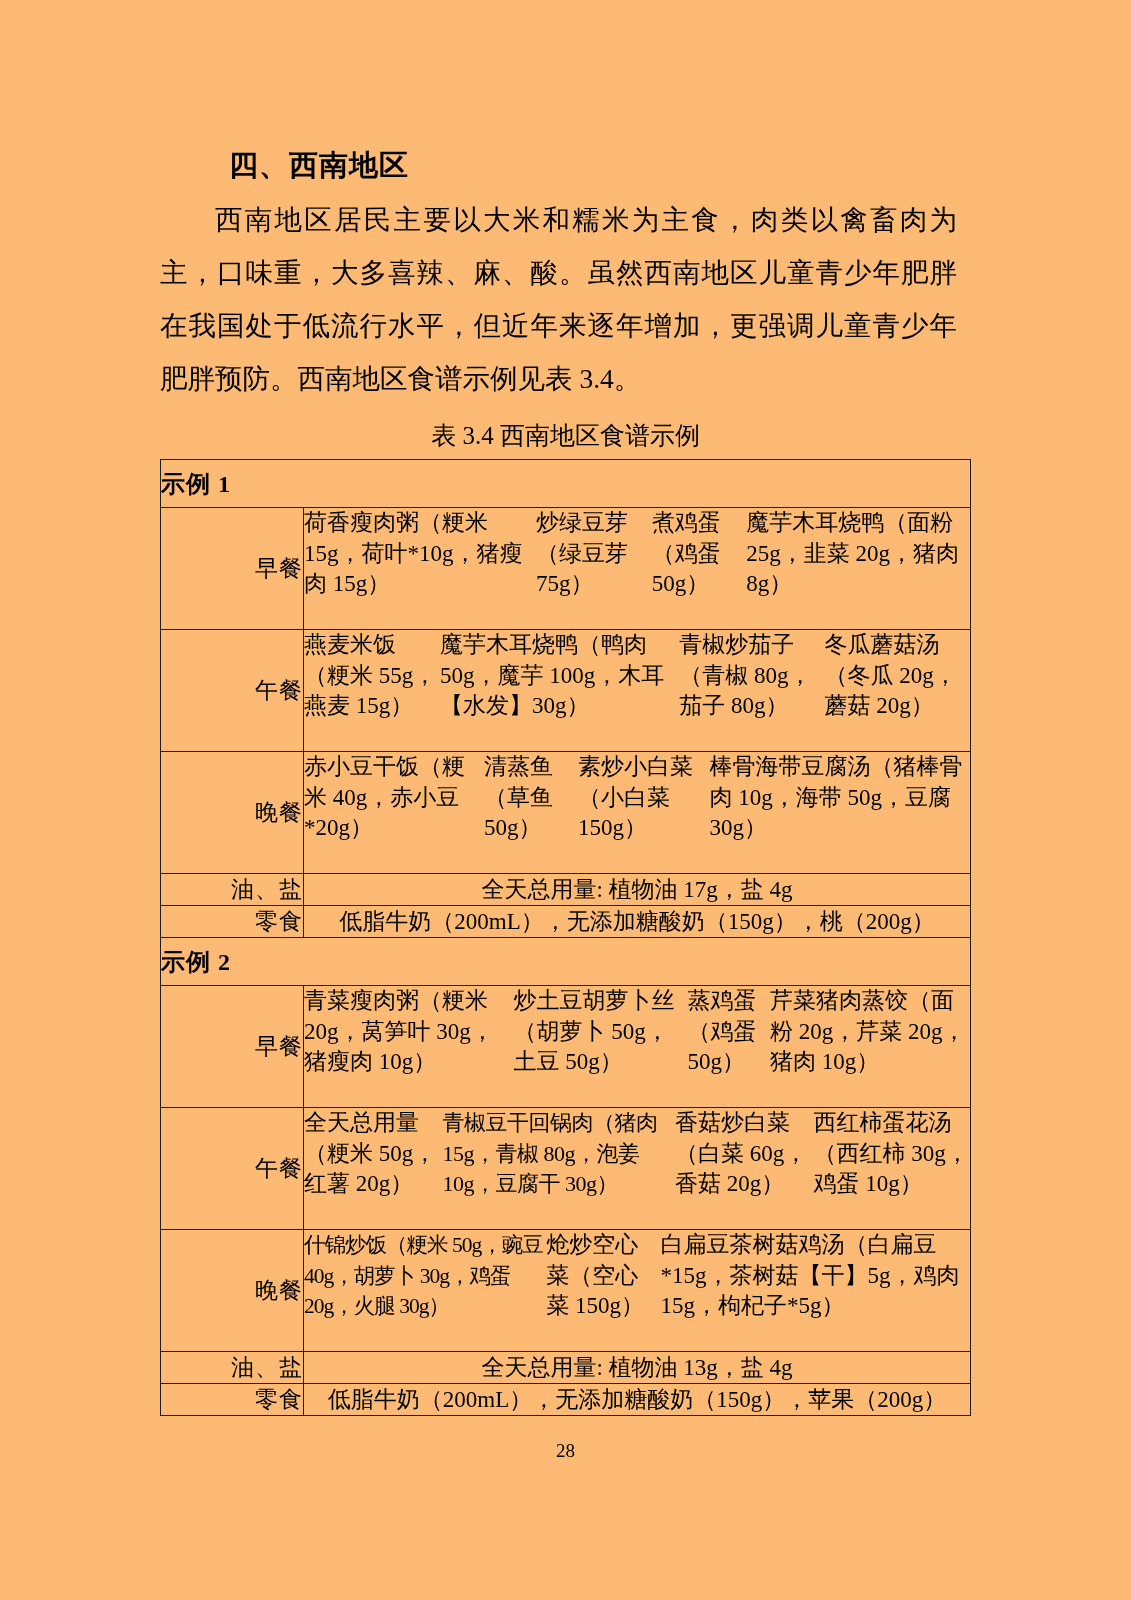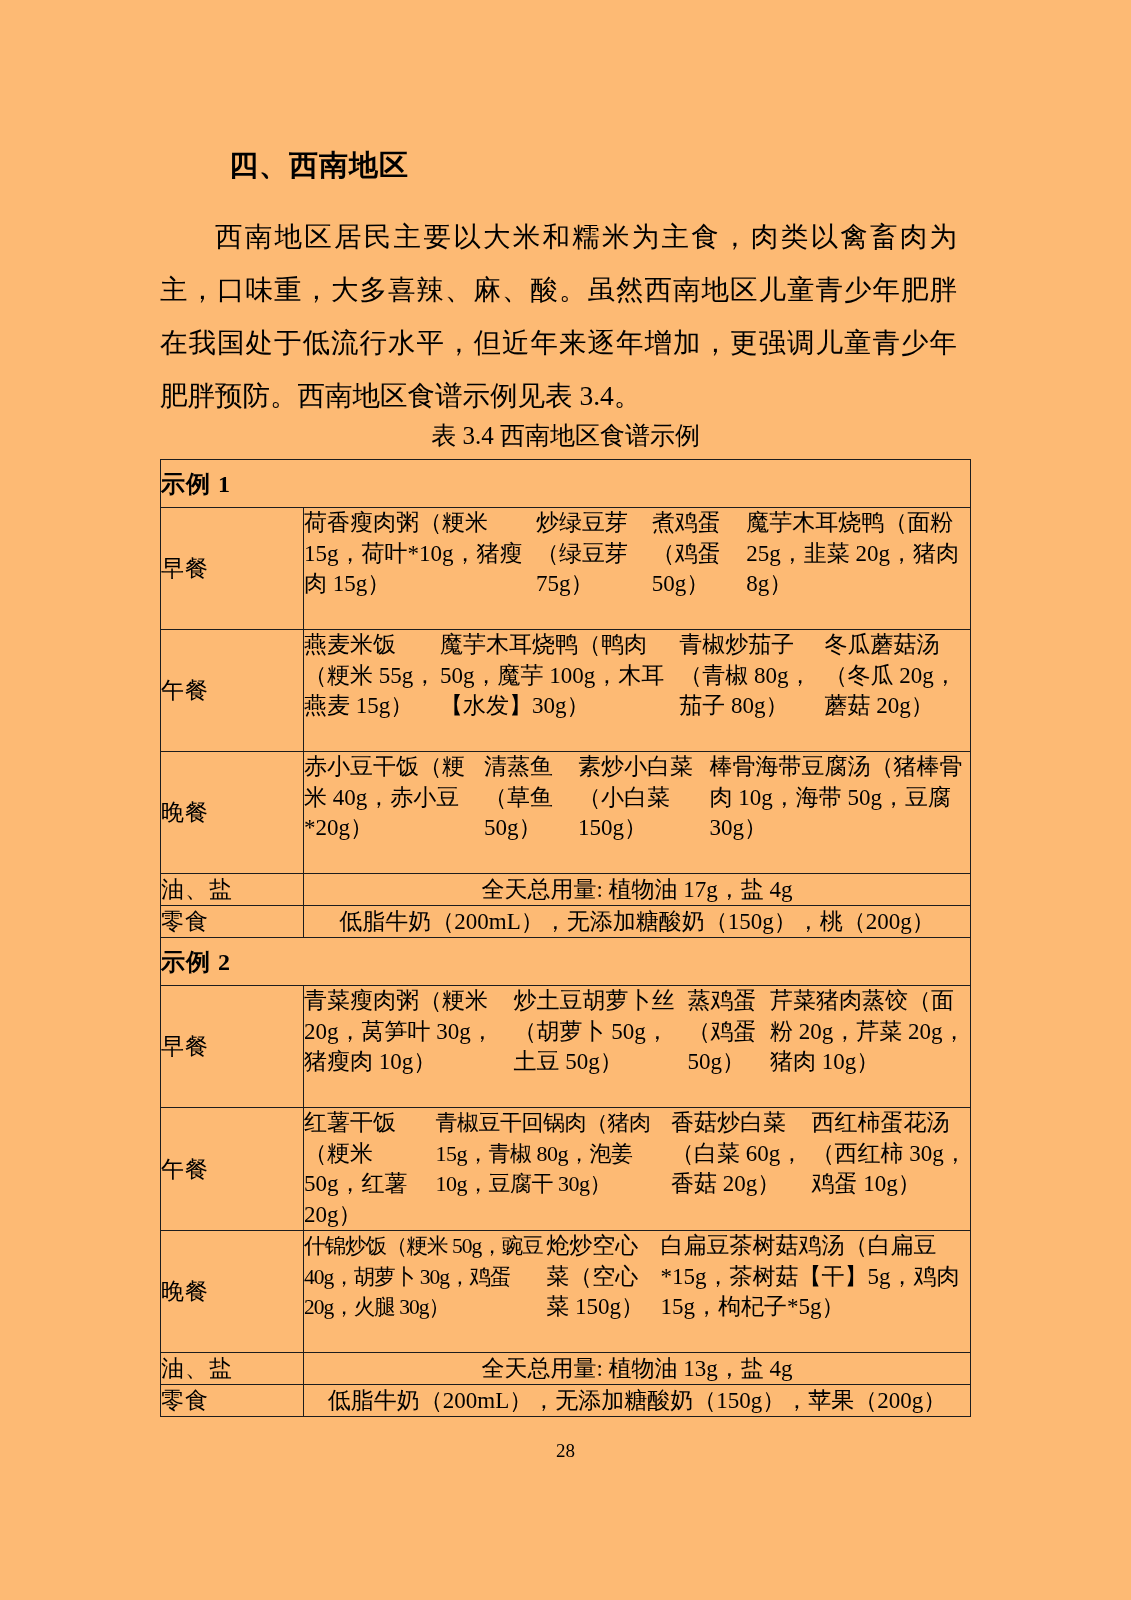--- a/index.html
+++ b/index.html
@@ -7,39 +7,39 @@
     position:relative; width:1131px; height:1600px; background:#fdba74;
     color:#000; font-family:"Liberation Serif","DejaVu Serif",serif;
     overflow:hidden;
   }
   .heading {
     position:absolute; left:229px; top:146px; margin:0;
     font-family:"Liberation Sans","DejaVu Sans",sans-serif;
     font-weight:bold; font-size:29px; letter-spacing:1px;
   }
   .para {
-    position:absolute; left:160px; top:210px; width:797px; margin:0;
+    position:absolute; left:160px; top:193px; width:797px; margin:0;
     font-size:27.5px; line-height:53px; text-align:justify; text-indent:2em;
   }
   .caption {
     position:absolute; left:160px; top:419px; width:811px;
     text-align:center; font-size:25px;
   }
   table.menu {
     position:absolute; left:160px; top:459px; width:811px;
     border-collapse:collapse; table-layout:fixed; font-size:23px;
   }
   table.menu td {
     border:1.6px solid #1d1d1d; padding:0; vertical-align:middle;
   }
   td.hdr {
     height:47px; text-align:left; font-weight:bold; font-size:24px;
     letter-spacing:1px;
   }
-  td.lbl { text-align:left; letter-spacing:1px; }
+  td.lbl { text-align:right; letter-spacing:1px; }
   td.cnt { padding:0 6px 0 13px; }
   .box { display:flex; flex-direction:row; justify-content:center; }
   .box.h4 { min-height:121px; }
   .box.h1 { min-height:31px; }
   .ln { line-height:30.5px; }
   .box.h1 .ln { line-height:31px; }
   .squeeze  { font-size:22px;  letter-spacing:-0.5px; }
   .squeeze2 { font-size:21.5px; letter-spacing:-1px; }
   .pagenum {
     position:absolute; left:0; top:1440px; width:100%;
@@ -135,21 +135,21 @@
             <div class="ln">蒸鸡蛋（鸡蛋 50g）</div>
             <div class="ln">芹菜猪肉蒸饺（面粉 20g，芹菜 20g，猪肉 10g）</div>
           </div>
         </td>
       </tr>
 
       <tr>
         <td class="lbl">午餐</td>
         <td class="cnt">
           <div class="box h4">
-            <div class="ln">红薯干饭（粳米 50g，红薯 20g）</div>
+            <div class="ln">全天总用量（粳米 50g，红薯 20g）</div>
             <div class="ln squeeze">青椒豆干回锅肉（猪肉 15g，青椒 80g，泡姜 10g，豆腐干 30g）</div>
             <div class="ln">香菇炒白菜（白菜 60g，香菇 20g）</div>
             <div class="ln">西红柿蛋花汤（西红柿 30g，鸡蛋 10g）</div>
           </div>
         </td>
       </tr>
 
       <tr>
         <td class="lbl">晚餐</td>
         <td class="cnt">

